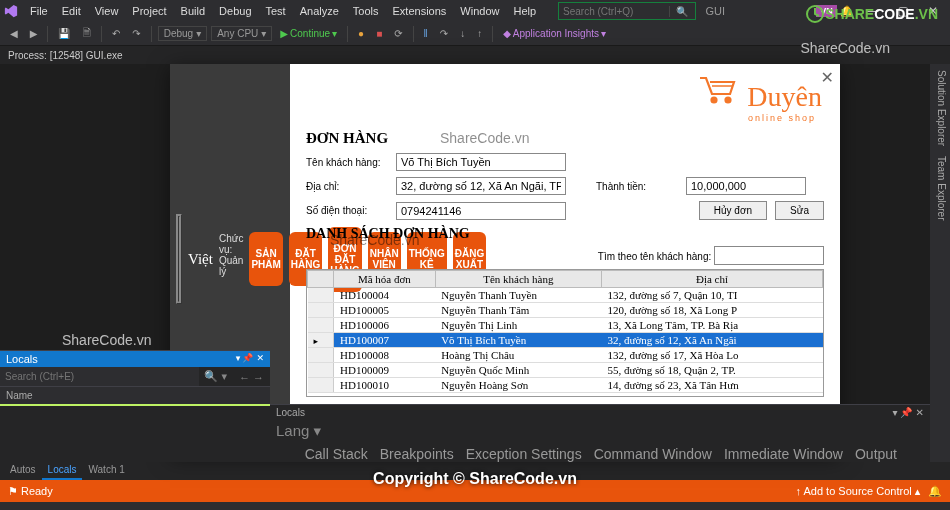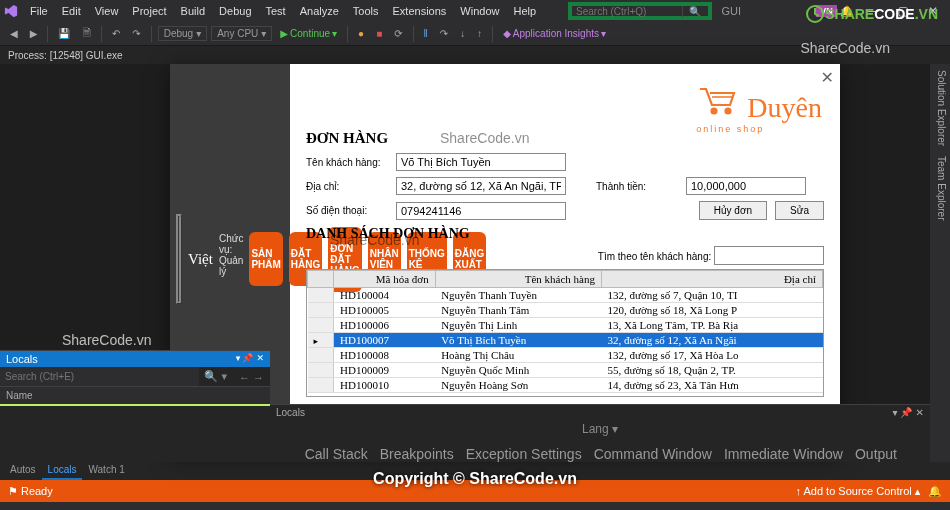--- a/index.html
+++ b/index.html
@@ -3,21 +3,21 @@
 <meta charset="utf-8">
 <style>
   * { box-sizing: border-box; margin: 0; padding: 0; font-family: "Segoe UI", Arial, sans-serif; }
   html, body { width: 950px; height: 510px; overflow: hidden; background: #2d2d30; color: #ccc; font-size: 11px; }
   
   
   .titlebar { height: 22px; background: #2d2d30; display: flex; align-items: center; padding: 0 4px; }
   .titlebar .vs-logo { width: 14px; height: 14px; margin-right: 6px; }
   .menu { display: flex; gap: 2px; }
   .menu span { padding: 3px 6px; color: #ddd; cursor: default; }
-  .search-box { margin-left: 26px; display: flex; align-items: center; border: 4px solid #15803d; height: 18px; }
+  .search-box { margin-left: 16px; display: flex; align-items: center; border: 1px solid #15803d; height: 18px; }
   .search-box input { background: transparent; border: none; color: #888; padding: 0 4px; width: 110px; font-size: 10px; outline: none; }
   .search-box .mag { padding: 0 6px; color: #888; border-left: 1px solid #444; font-size: 10px; }
   .title-right { margin-left: auto; display: flex; align-items: center; gap: 4px; }
   .vn-badge { background: #a64ca6; color: #fff; padding: 1px 4px; font-size: 9px; font-weight: bold; }
   .win-btns span { padding: 0 8px; font-size: 12px; color: #ccc; }
   .sol-name { padding: 0 10px; color: #999; }
   
   
   .toolbar { height: 24px; background: #2d2d30; border-bottom: 1px solid #1a1a1a; display: flex; align-items: center; padding: 0 6px; gap: 4px; font-size: 10px; }
   .tb-btn { padding: 2px 4px; color: #aaa; display: flex; align-items: center; gap: 2px; }
@@ -36,63 +36,63 @@
   .locals-panel { position: absolute; left: 0; bottom: 0; width: 270px; height: 112px; background: #252526; border-top: 1px solid #3f3f46; }
   .locals-title { background: #1177cc; color: #fff; padding: 2px 6px; font-size: 11px; display: flex; }
   .locals-title .thumb { margin-left: auto; font-size: 9px; }
   .locals-search { display: flex; border-bottom: 1px solid #3f3f46; }
   .locals-search input { flex: 1; background: #2d2d30; border: none; padding: 3px 5px; color: #888; font-size: 10px; outline: none; }
   .locals-search span { padding: 3px 6px; color: #888; }
   .locals-header { background: #2d2d30; padding: 3px 6px; color: #aaa; font-size: 10px; border-bottom: 2px solid #bef264; }
   .right-locals { position: absolute; right: 20px; bottom: 0; left: 270px; height: 58px; background: #252526; border-top: 1px solid #3f3f46; }
   .right-locals-title { display: flex; padding: 2px 6px; color: #aaa; font-size: 10px; }
   .right-locals-title .pin { margin-left: auto; }
-  .lang-row { padding: 2px 6px; text-align: center; font-size: 12px; color: #888; }
+  .lang-row { padding: 2px 6px; text-align: left; font-size: 15px; color: #888; }
   .bottom-tabs-right { position: absolute; right: 24px; bottom: 0; height: 18px; display: flex; gap: 2px; padding: 2px 4px; font-size: 14px; }
   .bottom-tabs-right span { padding: 0 5px; color: #999; }
   
   
   .statusbar { height: 22px; background: #e8540c; color: #fff; display: flex; align-items: center; padding: 0 8px; font-size: 11px; }
   .statusbar .right { margin-left: auto; display: flex; align-items: center; gap: 8px; }
   
   
   .gui-window { position: absolute; left: 170px; top: 0; width: 670px; height: 390px; background: #fff; box-shadow: 0 4px 20px rgba(0,0,0,.5); display: flex; }
   .gui-close { position: absolute; right: 6px; top: 4px; font-size: 16px; color: #666; }
   .sidebar { width: 120px; background: #3b3b3b; padding: 8px 6px; display: flex; align-items: center; gap: 6px; color: #fff; }
   .poster { width: 100px; height: 90px; background: linear-gradient(#c15bd4,#c15bd4); border: 3px ridge #888; position: relative; overflow: hidden; }
   .poster .txt { position: absolute; top: 14px; left: 0; right: 0; text-align: center; font-weight: bold; font-size: 13px; color: #3a1f0e; letter-spacing: 1px; background: #e8d8b4; }
   .poster .bar { position: absolute; top: 4px; left: 0; right: 0; height: 8px; background: #3a1f0e; font-size: 5px; color: #e8d8b4; text-align: center; }
   .poster .sofa { position: absolute; bottom: 6px; left: 18px; width: 64px; height: 30px; background: #2aa0b0; border-radius: 6px 6px 2px 2px; }
   .uname { font-family: serif; font-size: 15px; }
   .urole { font-size: 10px; color: #ddd; margin-top: -2px; margin-bottom: 6px; }
-  .nav-btn { width: 106px; background: #e8540c; color: #fff; font-weight: bold; font-size: 10px; padding: 16px 2px; border-radius: 6px; cursor: pointer; }
+  .nav-btn { width: 106px; background: #e8540c; color: #fff; font-weight: bold; font-size: 10px; text-align: center; padding: 16px 2px; border-radius: 6px; cursor: pointer; }
   
   .main { flex: 1; padding: 10px 16px 6px 16px; position: relative; color: #000; }
-  .logo-area { position: absolute; right: 18px; top: 19px; }
+  .logo-area { position: absolute; right: 18px; top: 8px; text-align: right; }
   .logo-cart { display: inline-block; color: #f4772a; }
   .logo-script { font-family: cursive; font-size: 28px; color: #f4772a; margin-left: 4px; }
   .logo-sub { font-size: 9px; color: #f4772a; letter-spacing: 2px; display: block; margin-right: 6px; }
   
   .section-h { font-family: "Times New Roman", serif; font-size: 15px; font-weight: bold; margin-top: 56px; margin-bottom: 6px; }
   .form-row { display: flex; align-items: center; margin-bottom: 6px; font-size: 10px; }
   .form-row label { width: 90px; }
   .form-row input[type=text] { border: 1px solid #888; padding: 2px 4px; font-size: 11px; }
   .in1 { width: 170px; }
   .in2 { width: 170px; }
   .lbl2 { width: 60px; margin-left: 30px; }
   .actions { display: flex; gap: 8px; margin-left: auto; }
   .wbtn { border: 1px solid #888; background: #efefef; padding: 3px 14px; font-size: 10px; cursor: pointer; }
   
   .section-h2 { font-family: "Times New Roman", serif; font-size: 14px; font-weight: bold; margin: 6px 0 4px 0; }
   .search-row { text-align: right; font-size: 10px; margin-bottom: 4px; }
   .search-row input { border: 1px solid #888; width: 110px; padding: 1px 3px; }
   
   .grid-wrap { border: 1px solid #999; height: 128px; overflow: hidden; }
   .grid { width: 100%; border-collapse: collapse; font-size: 11px; }
-  .grid th { background: #e8e8e8; border: 1px solid #bbb; padding: 2px 6px; text-align: right; font-weight: normal; font-family: "Times New Roman", serif; }
+  .grid th { background: #e8e8e8; border: 1px solid #bbb; padding: 2px 6px; text-align: center; font-weight: normal; font-family: "Times New Roman", serif; }
   .grid td { border-bottom: 1px solid #ddd; padding: 1px 6px; font-family: "Times New Roman", serif; white-space: nowrap; overflow: hidden; }
   .grid td:first-child { width: 26px; background: #efefef; border-right: 1px solid #ccc; }
   .grid tr.sel td { background: #1a6fd1; color: #fff; }
   .grid tr.sel td:first-child { background: #efefef; color: #000; }
   .grid tr.sel td:first-child::before { content: "▸"; font-size: 9px; }
   
   
   .wm { position: absolute; font-size: 14px; color: rgba(0,0,0,.45); font-weight: 500; pointer-events: none; z-index: 50; }
   .wm-light { color: rgba(255,255,255,.7); }
   .sc-logo { position: absolute; right: 12px; top: 4px; z-index: 60; display: flex; align-items: center; font-weight: bold; font-size: 14px; }

